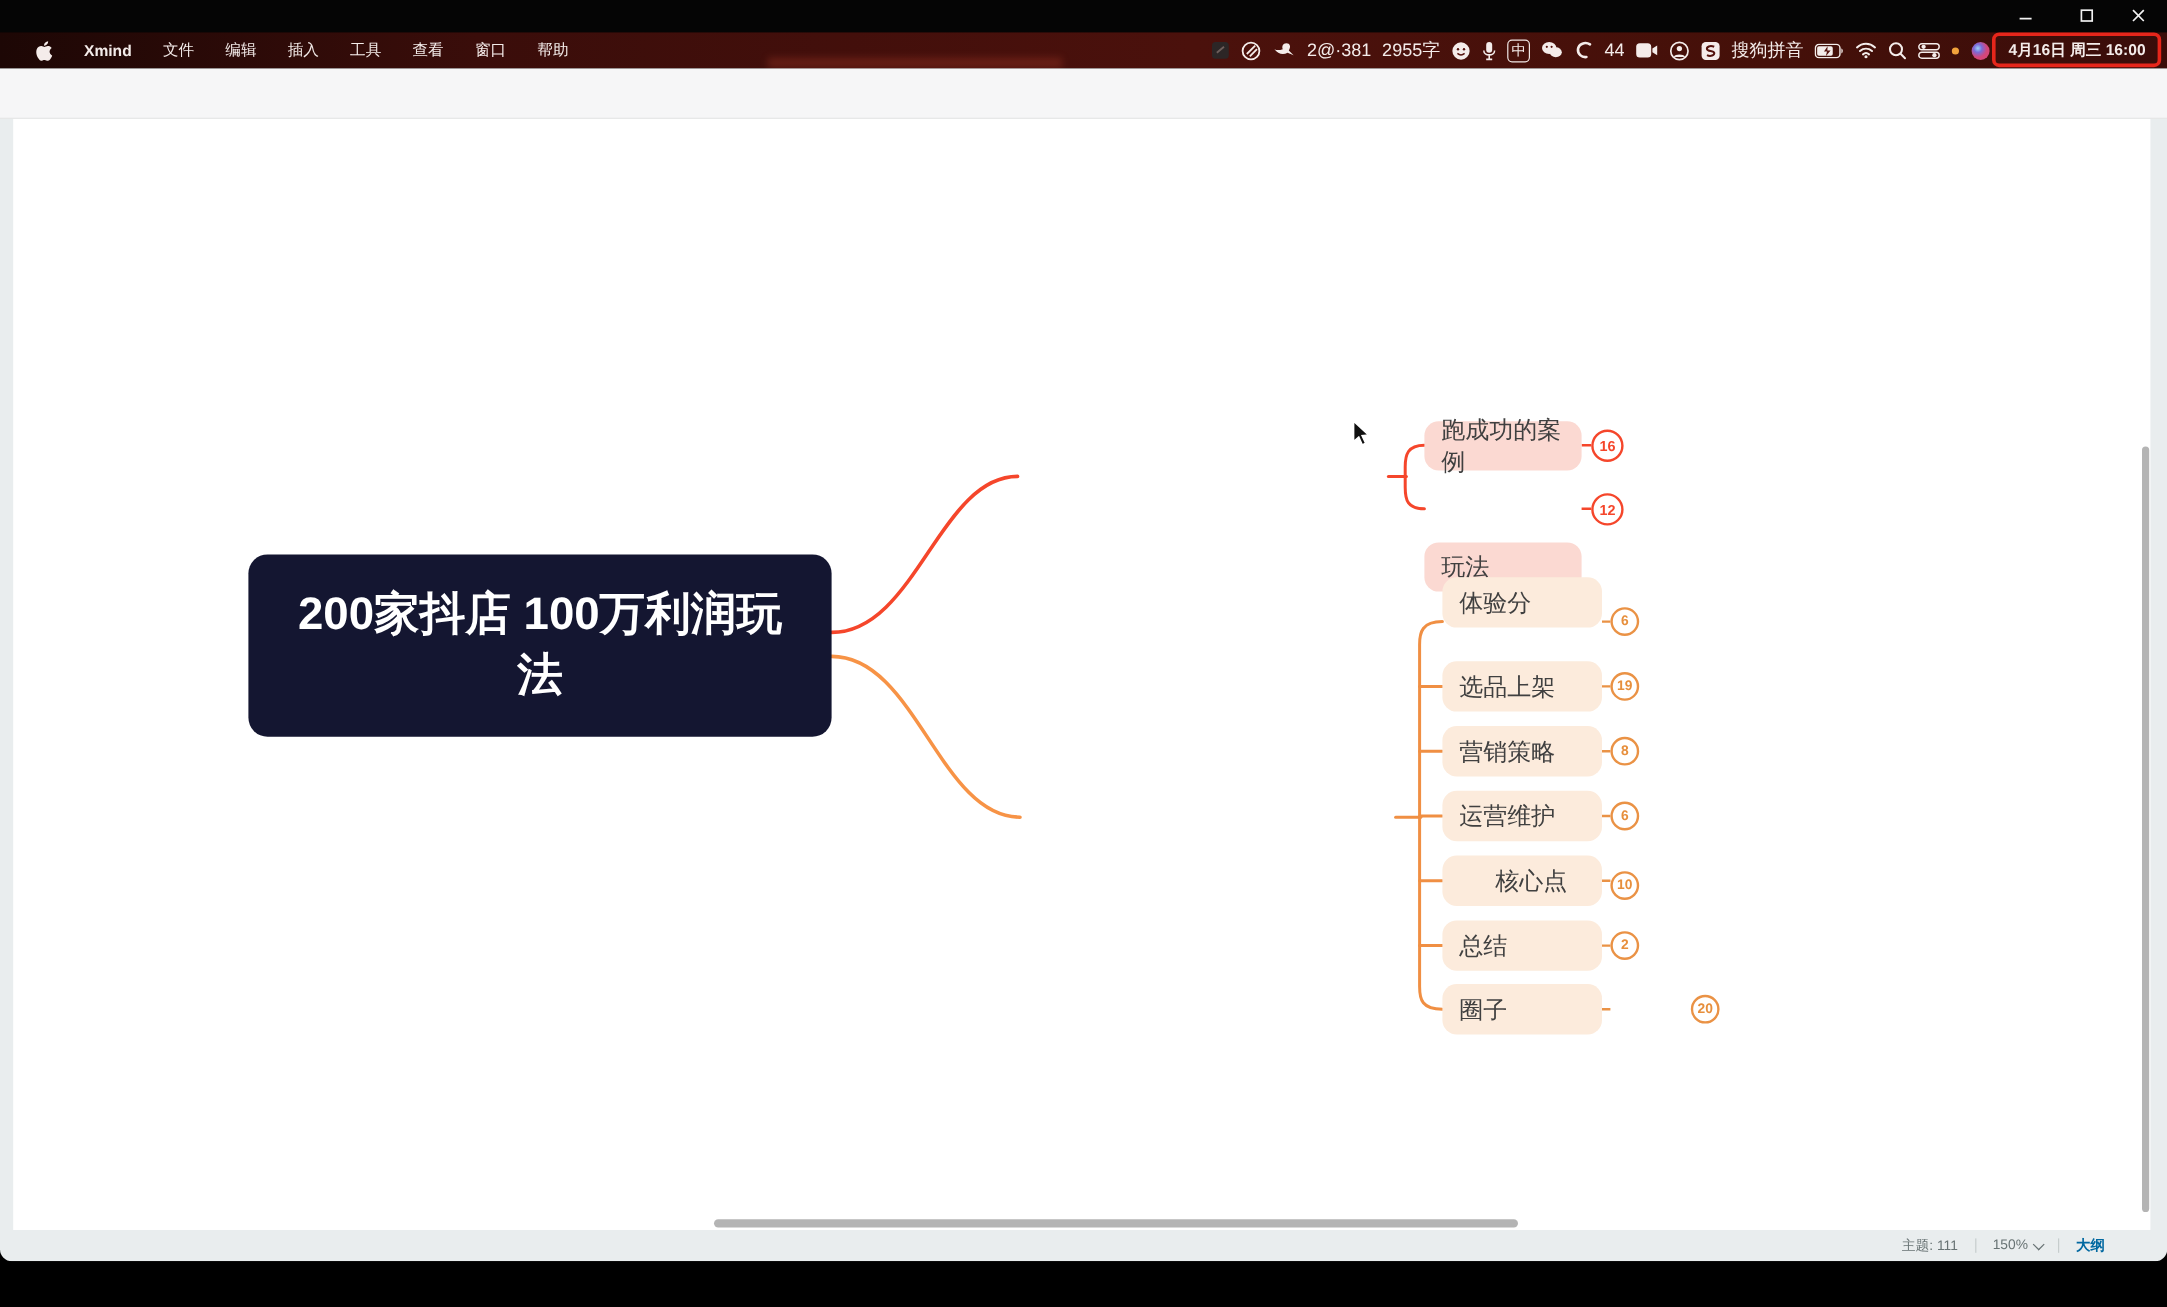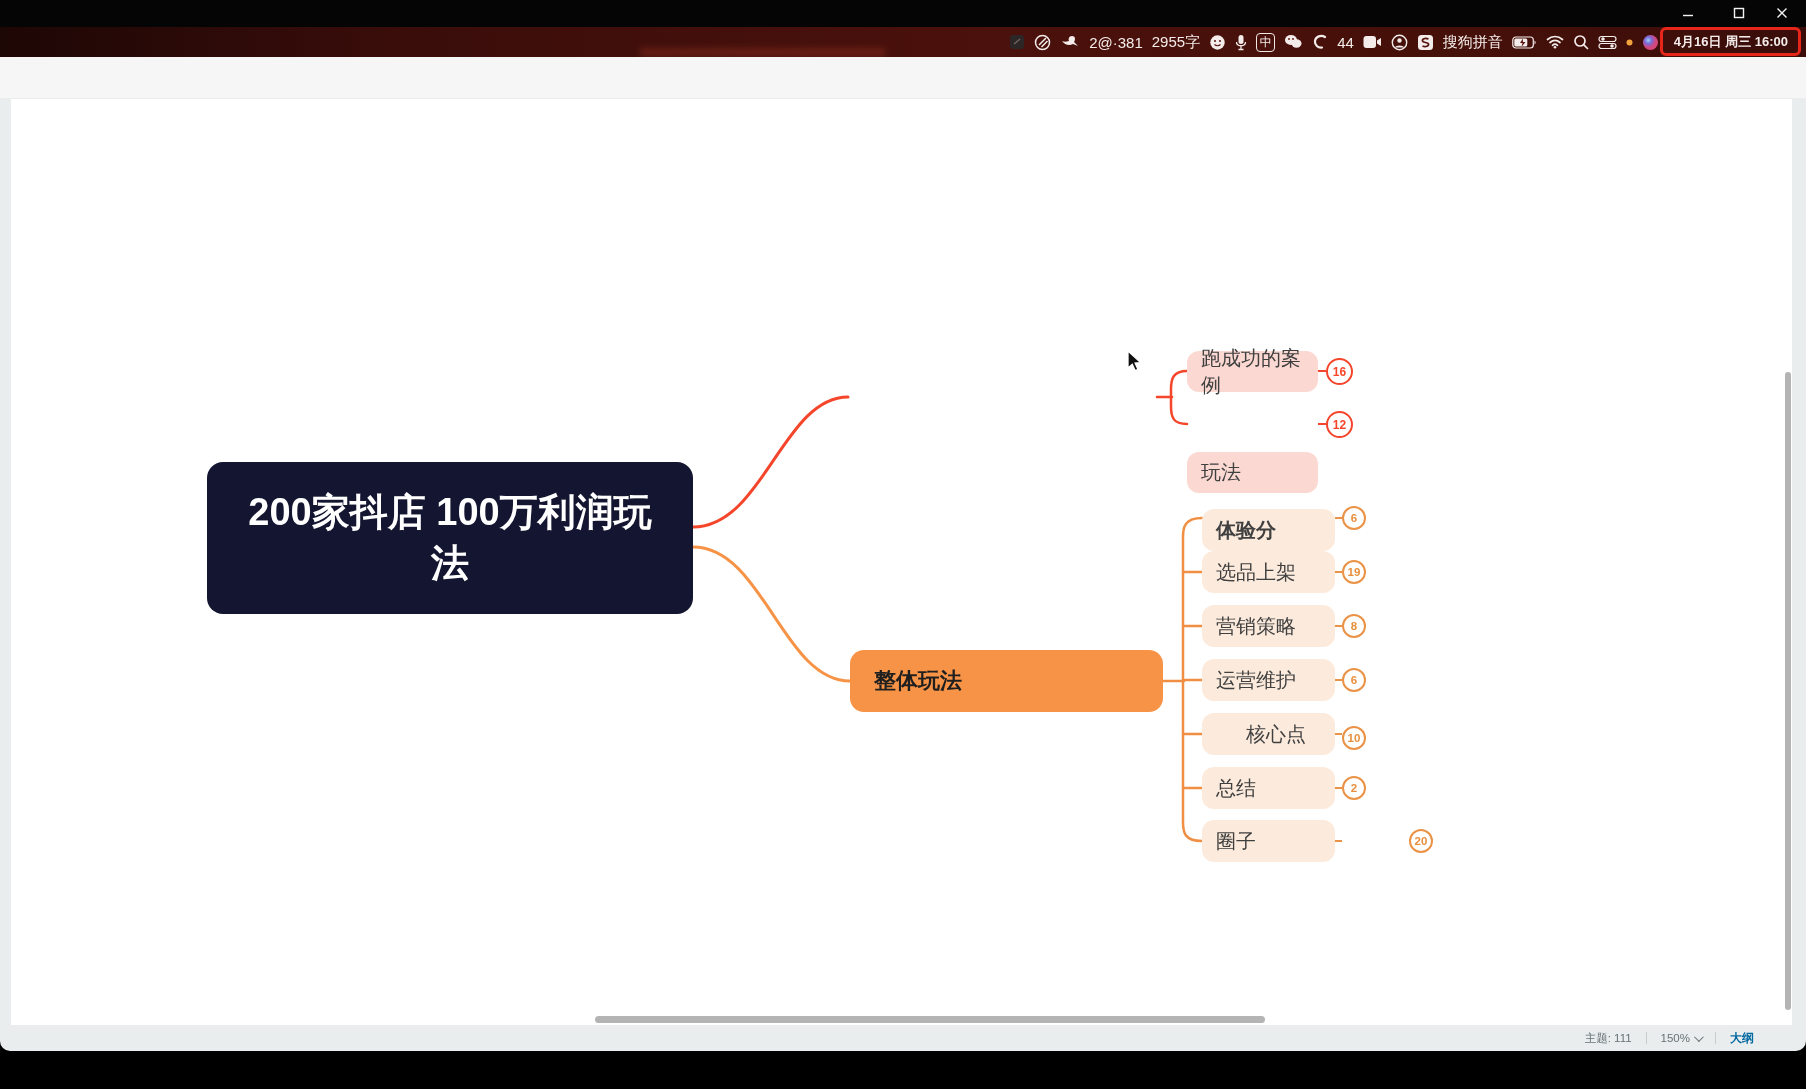--- a/index.html
+++ b/index.html
@@ -107,20 +107,35 @@
         </svg>
     </div>
     <div class="winctl" style="left:1772px;">
       <svg width="12" height="12" viewBox="0 0 12 12">
           <path d="M1.5 1.5 L10.5 10.5 M10.5 1.5 L1.5 10.5" stroke="#f2f2f2" stroke-width="1.4"></path>
         </svg>
     </div>
   </div>
 
   <div id="menubar">
+    <div id="menubar-left">
+      <div class="menu-item">
+        <svg width="15" height="17" viewBox="0 0 15 17">
+            <path fill="#f4ecea" d="M12.3 9c0-2 1.7-3 1.8-3.1-1-1.4-2.5-1.6-3-1.6-1.3-.1-2.5.8-3.1.8-.6 0-1.6-.8-2.7-.7C3.9 4.4 2.6 5.2 1.9 6.4.5 8.9 1.5 12.6 2.9 14.6c.7 1 1.5 2.1 2.6 2 1-.1 1.4-.7 2.7-.7s1.6.7 2.7.7c1.1 0 1.8-1 2.5-2 .8-1.1 1.1-2.2 1.1-2.3 0 0-2.1-.8-2.2-3.3zM10.2 2.9c.6-.7 1-1.6.9-2.6-.8 0-1.9.6-2.5 1.3-.5.6-1 1.6-.9 2.5 1 .1 1.9-.5 2.5-1.2z"></path>
+          </svg>
+      </div>
+      <div class="menu-item appname">Xmind</div>
+      <div class="menu-item">文件</div>
+      <div class="menu-item">编辑</div>
+      <div class="menu-item">插入</div>
+      <div class="menu-item">工具</div>
+      <div class="menu-item">查看</div>
+      <div class="menu-item">窗口</div>
+      <div class="menu-item">帮助</div>
+    </div>
 
     <div id="menubar-right">
       <span class="mb-ic">
         <svg width="16" height="16" viewBox="0 0 16 16">
             <rect x="1" y="1" width="14" height="14" rx="3" fill="#2c2626"></rect>
             <path d="M5 10 L11 5" stroke="#6e5f5c" stroke-width="1.5"></path>
           </svg>
       </span>
       <span class="mb-ic">
         <svg width="17" height="17" viewBox="0 0 17 17">
@@ -352,22 +367,21 @@
         <path d="M 1324 419 L 1331 419 M 1324 473 L 1331 473 M 1324 527 L 1331 527 M 1324 581 L 1331 581 M 1324 635 L 1331 635 M 1324 689 L 1331 689 M 1324 742 L 1331 742" stroke="#ea9245" stroke-width="2"></path>
       </svg>
 
       <div class="node" id="root-node">200家抖店 100万利润玩法</div>
 
       <div class="node child-node b1-child" style="top:252px;">跑成功的案例</div>
       <div class="badge b1-badge" style="left:1315px; top:259px;">16</div>
       <div class="node child-node b1-child" style="top:305px;margin-top:48px;">玩法</div>
       <div class="badge b1-badge" style="left:1315px; top:312px;">12</div>
 
-      <div class="node" id="branch2-node">整体玩法</div>
-      <div class="node child-node b2-child" style="top:410px;font-weight:bold;">体验分</div>
+      <div class="node child-node b2-child" style="top:382px;">体验分</div>
       <div class="badge b2-badge" style="left:1331px; top:407px;">6</div>
       <div class="node child-node b2-child" style="top:452px;">选品上架</div>
       <div class="badge b2-badge" style="left:1331px; top:461px;">19</div>
       <div class="node child-node b2-child" style="top:506px;">营销策略</div>
       <div class="badge b2-badge" style="left:1331px; top:515px;">8</div>
       <div class="node child-node b2-child" style="top:560px;">运营维护</div>
       <div class="badge b2-badge" style="left:1331px; top:569px;">6</div>
       <div class="node child-node b2-child" style="top:614px;padding-left:44px;">核心点</div>
       <div class="badge b2-badge" style="left:1331px; top:627px;">10</div>
       <div class="node child-node b2-child" style="top:668px;">总结</div>

